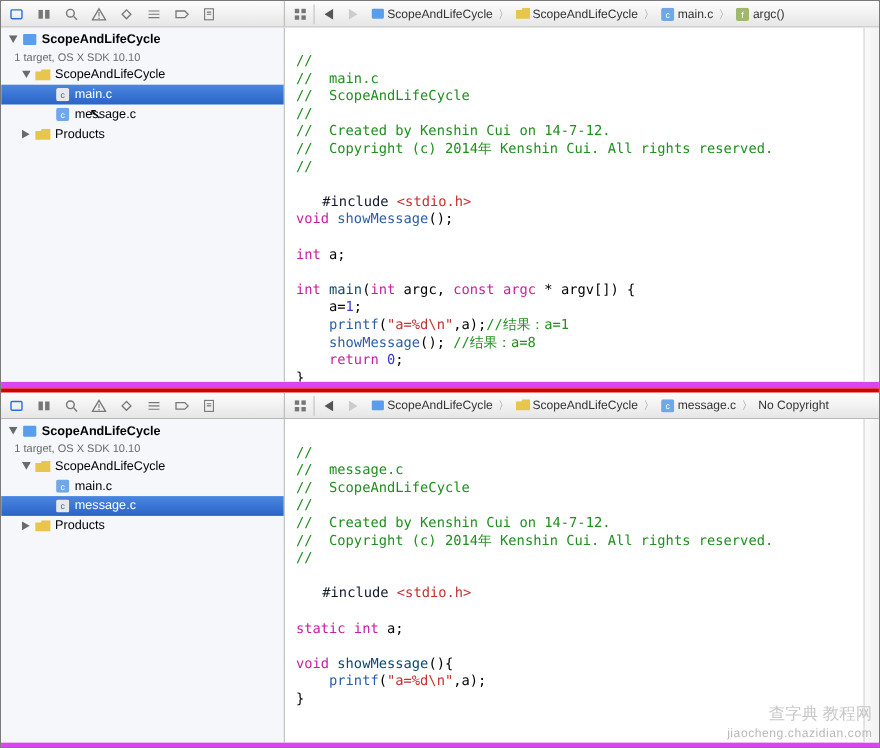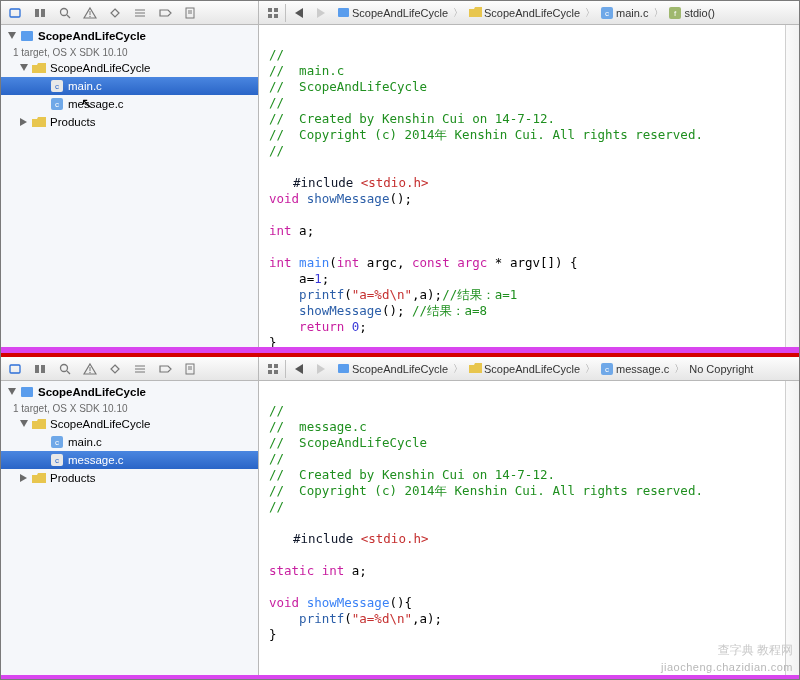--- a/index.html
+++ b/index.html
@@ -129,41 +129,41 @@
     padding: 6px 10px;
     overflow: hidden;
     position: relative;
     white-space: pre;
     color: #000;
   }
   .cm   { color: #1f8f1f; }   
   .pp   { color: #0f172a; margin-left: 24px; }   
   .ang  { color: #c53030; text-align: center; }   
   .kw   { color: #c81fa0; }
-  .fn   { color: #3b82f6; }   
+  .fn   { color: #0c4a6e; }   
   .call { color: #2b5ea8; }
   .str  { color: #c53030; }   
   .num  { color: #3838d8; }
   .scroll-right {
     position:absolute; right:0; top:0; bottom:0; width:14px;
     background:linear-gradient(to left,#f2f2f2,#fafafa);
     border-left:1px solid #d0d0d0;
   }
   .cursor-overlay{
     position:absolute; left:80px; top:70px; pointer-events:none;
     font-size:14px; color:#000;
   }
   .watermark{
     position:absolute; right:6px; bottom:2px;
     font-size:11px; color:#b8b8b8; letter-spacing:0.5px;
     font-family:sans-serif;
   }
   .watermark2{
     position:absolute; right:6px; bottom:16px;
-    font-size:12px; color:#c8c8c8;
+    font-size:15px; color:#c8c8c8;
   }
   svg { display:block; }
 </style>
 </head>
 <body>
 
 <div class="panel top">
 
   <div class="row">
     <div class="toolbar-left">
@@ -265,21 +265,21 @@
             <span>main.c</span>
           </span>
         <span class="crumb-sep">〉</span>
         <span class="crumb">
             <span class="bc-icon">
               <svg width="12" height="12">
                 <rect width="12" height="12" rx="2" fill="#9fb86e"></rect>
                 <text x="6" y="9" text-anchor="middle" font-size="8" fill="#fff" font-family="sans-serif">f</text>
               </svg>
             </span>
-            <span>stdio()</span>
+            <span>argc()</span>
           </span>
       </div>
     </div>
   </div>
 
   <div class="body">
     <div class="sidebar" style="position:relative">
       <div class="node project indent0">
         <span class="disclosure">
             <svg width="8" height="8">

